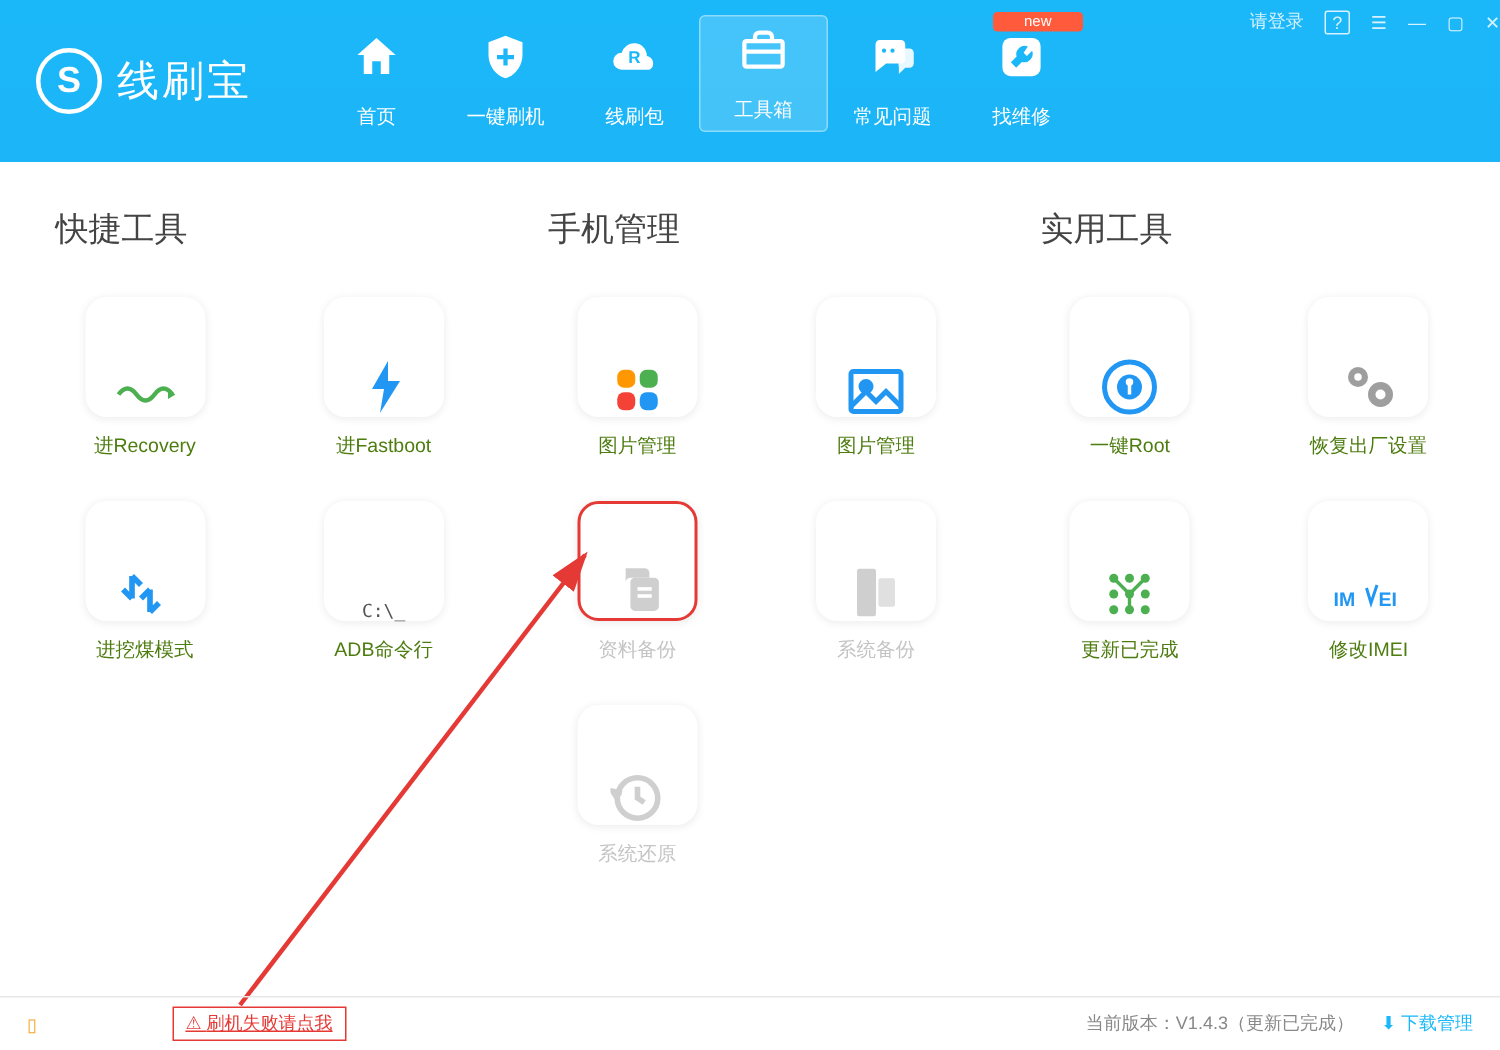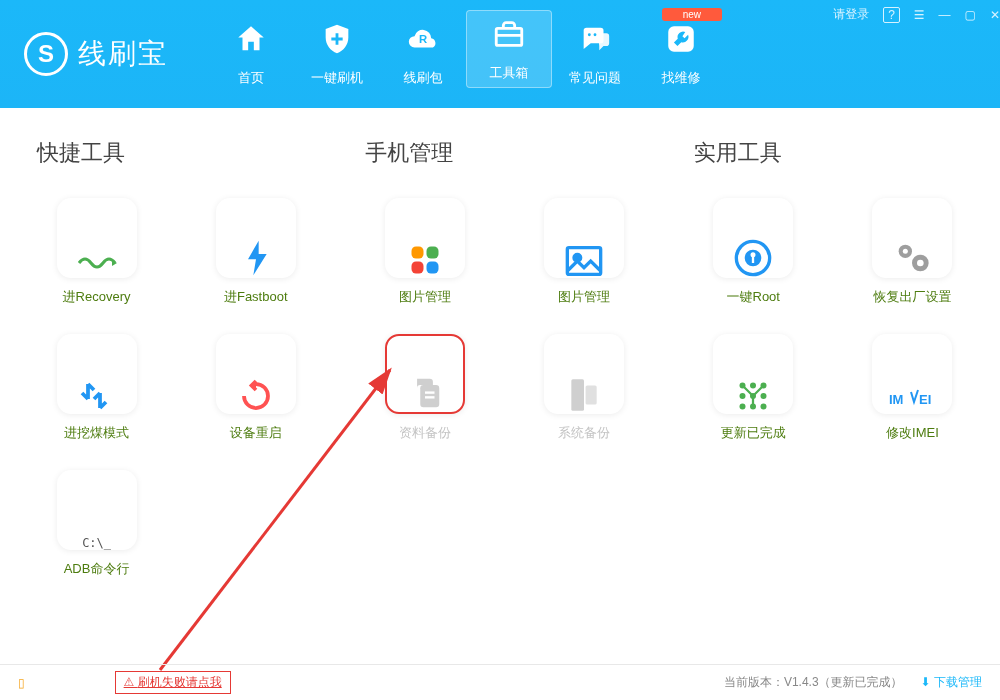--- a/index.html
+++ b/index.html
@@ -247,29 +247,20 @@
       <div class="tool-item">
         <div class="tool-icon-box">
           <svg width="36" height="36" viewBox="0 0 24 24" fill="none" stroke="#2196f3" stroke-width="2.5">
               <path d="M6 4v10M6 4l4 4M6 14l-4-4M14 20V10M14 20l4-4M14 10l-4 4"></path>
             </svg>
         </div>
         <div class="tool-label">进挖煤模式</div>
       </div>
       <div class="tool-item">
         <div class="tool-icon-box">
-          <svg width="36" height="36" viewBox="0 0 24 24" fill="none" stroke="#ff5252" stroke-width="2.5">
-              <path d="M4 12a8 8 0 108-8"></path>
-              <path d="M12 2l-3 3 3 3" fill="#ff5252"></path>
-            </svg>
-        </div>
-        <div class="tool-label">设备重启</div>
-      </div>
-      <div class="tool-item">
-        <div class="tool-icon-box">
           <span style="font-family:monospace;font-size:12px;color:#555;">C:\_</span>
         </div>
         <div class="tool-label">ADB命令行</div>
       </div>
     </div>
   </div>
 
   <div class="section">
     <div class="section-title">手机管理</div>
     <div class="grid">
@@ -306,20 +297,30 @@
         <div class="tool-label">资料备份</div>
       </div>
       <div class="tool-item disabled">
         <div class="tool-icon-box">
           <svg width="34" height="38" viewBox="0 0 20 24" fill="#cfcfcf">
               <rect x="2" y="2" width="8" height="20" rx="1"></rect>
               <rect x="11" y="6" width="7" height="12" rx="1" fill="#e0e0e0"></rect>
             </svg>
         </div>
         <div class="tool-label">系统备份</div>
+      </div>
+      <div class="tool-item disabled">
+        <div class="tool-icon-box">
+          <svg width="36" height="36" viewBox="0 0 24 24" fill="none" stroke="#cfcfcf" stroke-width="2.5">
+              <circle cx="12" cy="12" r="9"></circle>
+              <path d="M12 7v5l3 2"></path>
+              <path d="M3 12l-2-3 4 1" fill="#cfcfcf"></path>
+            </svg>
+        </div>
+        <div class="tool-label">系统还原</div>
       </div>
     </div>
   </div>
 
   <div class="section">
     <div class="section-title">实用工具</div>
     <div class="grid">
       <div class="tool-item">
         <div class="tool-icon-box">
           <svg width="40" height="40" viewBox="0 0 24 24">

